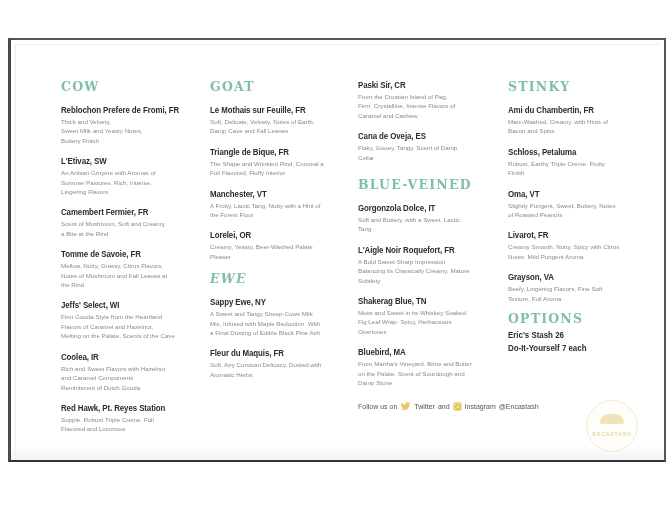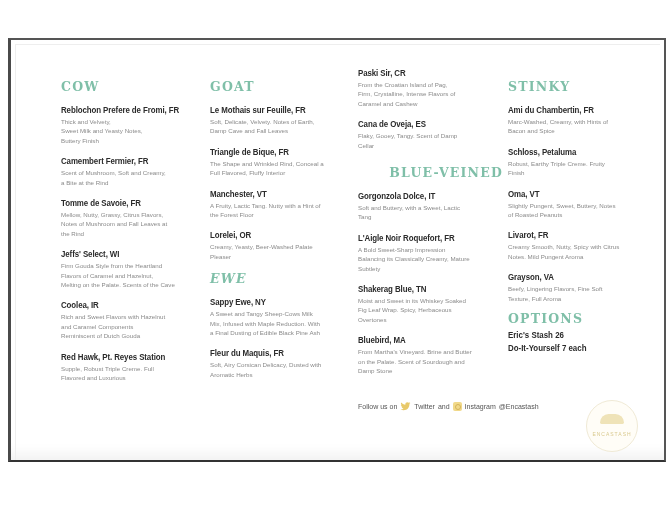--- a/index.html
+++ b/index.html
@@ -12,21 +12,21 @@
     border-right:2px solid #555;
     border-bottom:2px solid #333;
     box-sizing:border-box;
     box-shadow: inset 0 -18px 14px -12px rgba(0,0,0,0.06);
     padding-left: 32px;
   }
   .inner-line { position:absolute; left:4px; top:4px; right:4px; bottom:0; border-top:1px solid #eee; border-left:1px solid #eee; pointer-events:none; }
   .col { position:absolute; top:40px; width:145px; }
   .col.c1 { left:50px; }
   .col.c2 { left:199px; }
-  .col.c3 { left:347px; top:28px; }
+  .col.c3 { left:347px; top:40px; }
   .col.c4 { left:497px; }
   .cat {
     font-family:"DejaVu Serif", serif; font-weight:bold; color:#7fbfa8;
     font-size:12.5px; letter-spacing:1.2px; margin:0 0 11px 0; line-height:14px;
   }
   .item { margin-bottom:11px; }
   .name {
     font-family:"Liberation Sans", sans-serif; font-weight:bold; color:#2b2b2b;
     font-size:8.6px; line-height:11px; letter-spacing:-0.1px; transform:scaleX(0.92); transform-origin:left;
     white-space:nowrap;
@@ -61,20 +61,28 @@
         <div class="cat">COW</div>
         <div class="item">
           <div class="name">Reblochon Prefere de Fromi, FR</div>
           <div class="desc">
             <div>Thick and Velvety,</div>
             <div>Sweet Milk and Yeasty Notes,</div>
             <div>Buttery Finish</div>
           </div>
         </div>
         <div class="item">
+          <div class="name">L'Etivaz, SW</div>
+          <div class="desc">
+            <div>An Artisan Gruyere with Aromas of</div>
+            <div>Summer Pastures. Rich, Intense,</div>
+            <div>Lingering Flavors</div>
+          </div>
+        </div>
+        <div class="item">
           <div class="name">Camembert Fermier, FR</div>
           <div class="desc">
             <div>Scent of Mushroom, Soft and Creamy,</div>
             <div>a Bite at the Rind</div>
           </div>
         </div>
         <div class="item">
           <div class="name">Tomme de Savoie, FR</div>
           <div class="desc">
             <div>Mellow, Nutty, Grassy, Citrus Flavors,</div>
@@ -170,21 +178,21 @@
         </div>
         <div class="item">
           <div class="name">Cana de Oveja, ES</div>
           <div class="desc">
             <div>Flaky, Gooey, Tangy. Scent of Damp</div>
             <div>Cellar</div>
           </div>
         </div>
       </div>
       <div>
-        <div class="cat" style="margin-top: 16px; text-align: right;">BLUE-VEINED</div>
+        <div class="cat" style="margin-top: 16px;">BLUE-VEINED</div>
         <div class="item">
           <div class="name">Gorgonzola Dolce, IT</div>
           <div class="desc">
             <div>Soft and Buttery, with a Sweet, Lactic</div>
             <div>Tang</div>
           </div>
         </div>
         <div class="item">
           <div class="name">L'Aigle Noir Roquefort, FR</div>
           <div class="desc">

